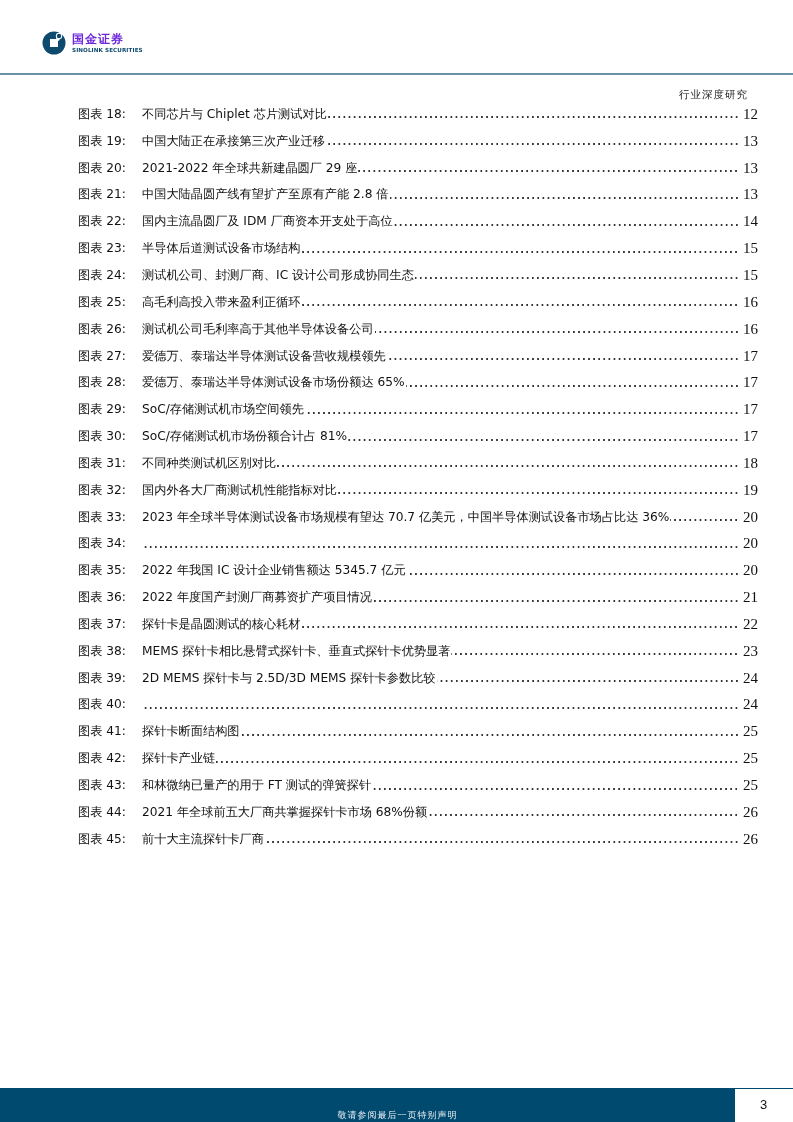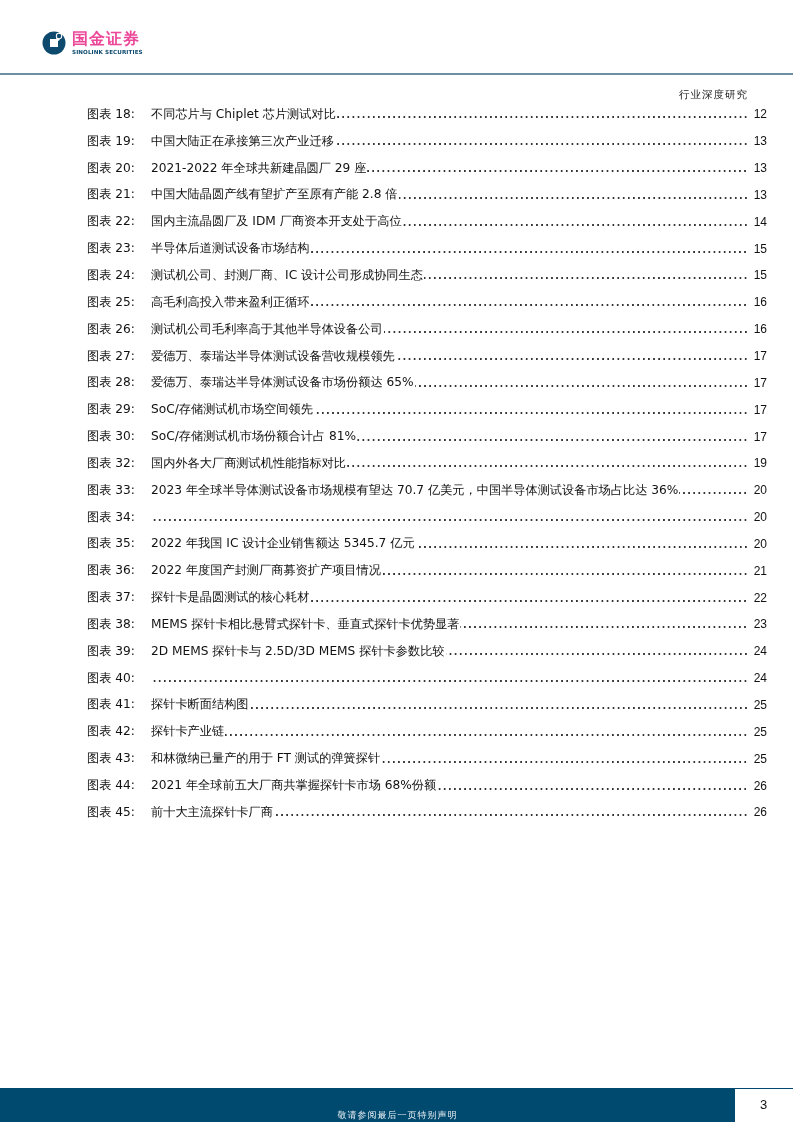--- a/index.html
+++ b/index.html
@@ -2,35 +2,35 @@
 <html><head>
 <meta charset="utf-8">
 <style>
   html, body { margin:0; padding:0; background:#ffffff; }
   body { width:793px; height:1122px; position:relative; overflow:hidden;
          font-family:"DejaVu Sans", "Liberation Sans", sans-serif; color:#111; }
   .header { position:absolute; left:0; top:0; width:793px; height:75px; }
   .logo { position:absolute; left:42px; top:31px; display:flex; align-items:center; }
   .logo-mark { width:24px; height:24px; position:relative; }
   .logo-text { margin-left:6px; display:flex; flex-direction:column; line-height:1; }
-  .logo-cn { font-size:16px; font-weight:bold; color:#ec4899; letter-spacing:1px; }
+  .logo-cn { font-size:12px; font-weight:bold; color:#6d28d9; letter-spacing:1px; }
   .logo-en { font-size:5.6px; font-weight:bold; color:#0d4a6e; margin-top:3px; letter-spacing:0.1px; }
   .header-right { position:absolute; right:45px; top:56px; font-size:10.5px; color:#222;
                   font-family:"DejaVu Serif", "Liberation Serif", serif; letter-spacing:1px;margin-top:32px; }
   .header-rule { position:absolute; left:0; top:73px; width:793px; height:2px; background:#6b8fa3; }
 
-  .toc { position:absolute; left:87px; top:101px; width:680px; }
+  .toc { position:absolute; left:78px; top:101px; width:680px; }
   .toc-row { height:26.85px; display:flex; align-items:center; font-size:12.2px; white-space:nowrap; }
   .toc-label { width:64px; flex:0 0 64px; }
   .toc-title { flex:0 0 auto; }
   .toc-leader { flex:1 1 auto; overflow:hidden; height:14px; margin:0 3px 0 1px; position:relative; }
   .toc-leader::after { content:""; position:absolute; left:0; right:0; bottom:3px; height:2px;
     background-image:radial-gradient(circle, #333 0.9px, transparent 1.1px);
     background-size:5.1px 2px; background-repeat:repeat-x; background-position:right center; }
-  .toc-page { flex:0 0 auto; width:16px; text-align:right; font-family:Liberation Sans, sans-serif; font-size:12px; }
+  .toc-page { flex:0 0 auto; width:16px; text-align:right; font-family:Liberation Serif, serif; font-size:15px; }
 
   .footer-bar { position:absolute; left:0; top:1088px; width:735px; height:34px; background:#004a70;
                 display:flex; align-items:flex-end; justify-content:center; }
   .footer-text { color:#e8eef2; font-size:9px; letter-spacing:1px;
                  font-family:"DejaVu Serif", "Liberation Serif", serif; margin-left:60px; }
   .footer-line { position:absolute; left:735px; top:1088px; width:58px; height:1px; background:#004a70; }
   .page-num { position:absolute; left:760px; top:1097px; font-size:13px; color:#111;
               font-family:"Liberation Sans", sans-serif; }
 </style>
 </head>
@@ -128,20 +128,26 @@
       <span class="toc-leader"></span>
       <span class="toc-page">17</span>
     </div>
     <div class="toc-row">
       <span class="toc-label">图表 30:</span>
       <span class="toc-title">SoC/存储测试机市场份额合计占 81%</span>
       <span class="toc-leader"></span>
       <span class="toc-page">17</span>
     </div>
     <div class="toc-row">
+      <span class="toc-label">图表 31:</span>
+      <span class="toc-title">不同种类测试机区别对比</span>
+      <span class="toc-leader"></span>
+      <span class="toc-page">18</span>
+    </div>
+    <div class="toc-row">
       <span class="toc-label">图表 32:</span>
       <span class="toc-title">国内外各大厂商测试机性能指标对比</span>
       <span class="toc-leader"></span>
       <span class="toc-page">19</span>
     </div>
     <div class="toc-row">
       <span class="toc-label">图表 33:</span>
       <span class="toc-title">2023 年全球半导体测试设备市场规模有望达 70.7 亿美元，中国半导体测试设备市场占比达 36%</span>
       <span class="toc-leader"></span>
       <span class="toc-page">20</span>

